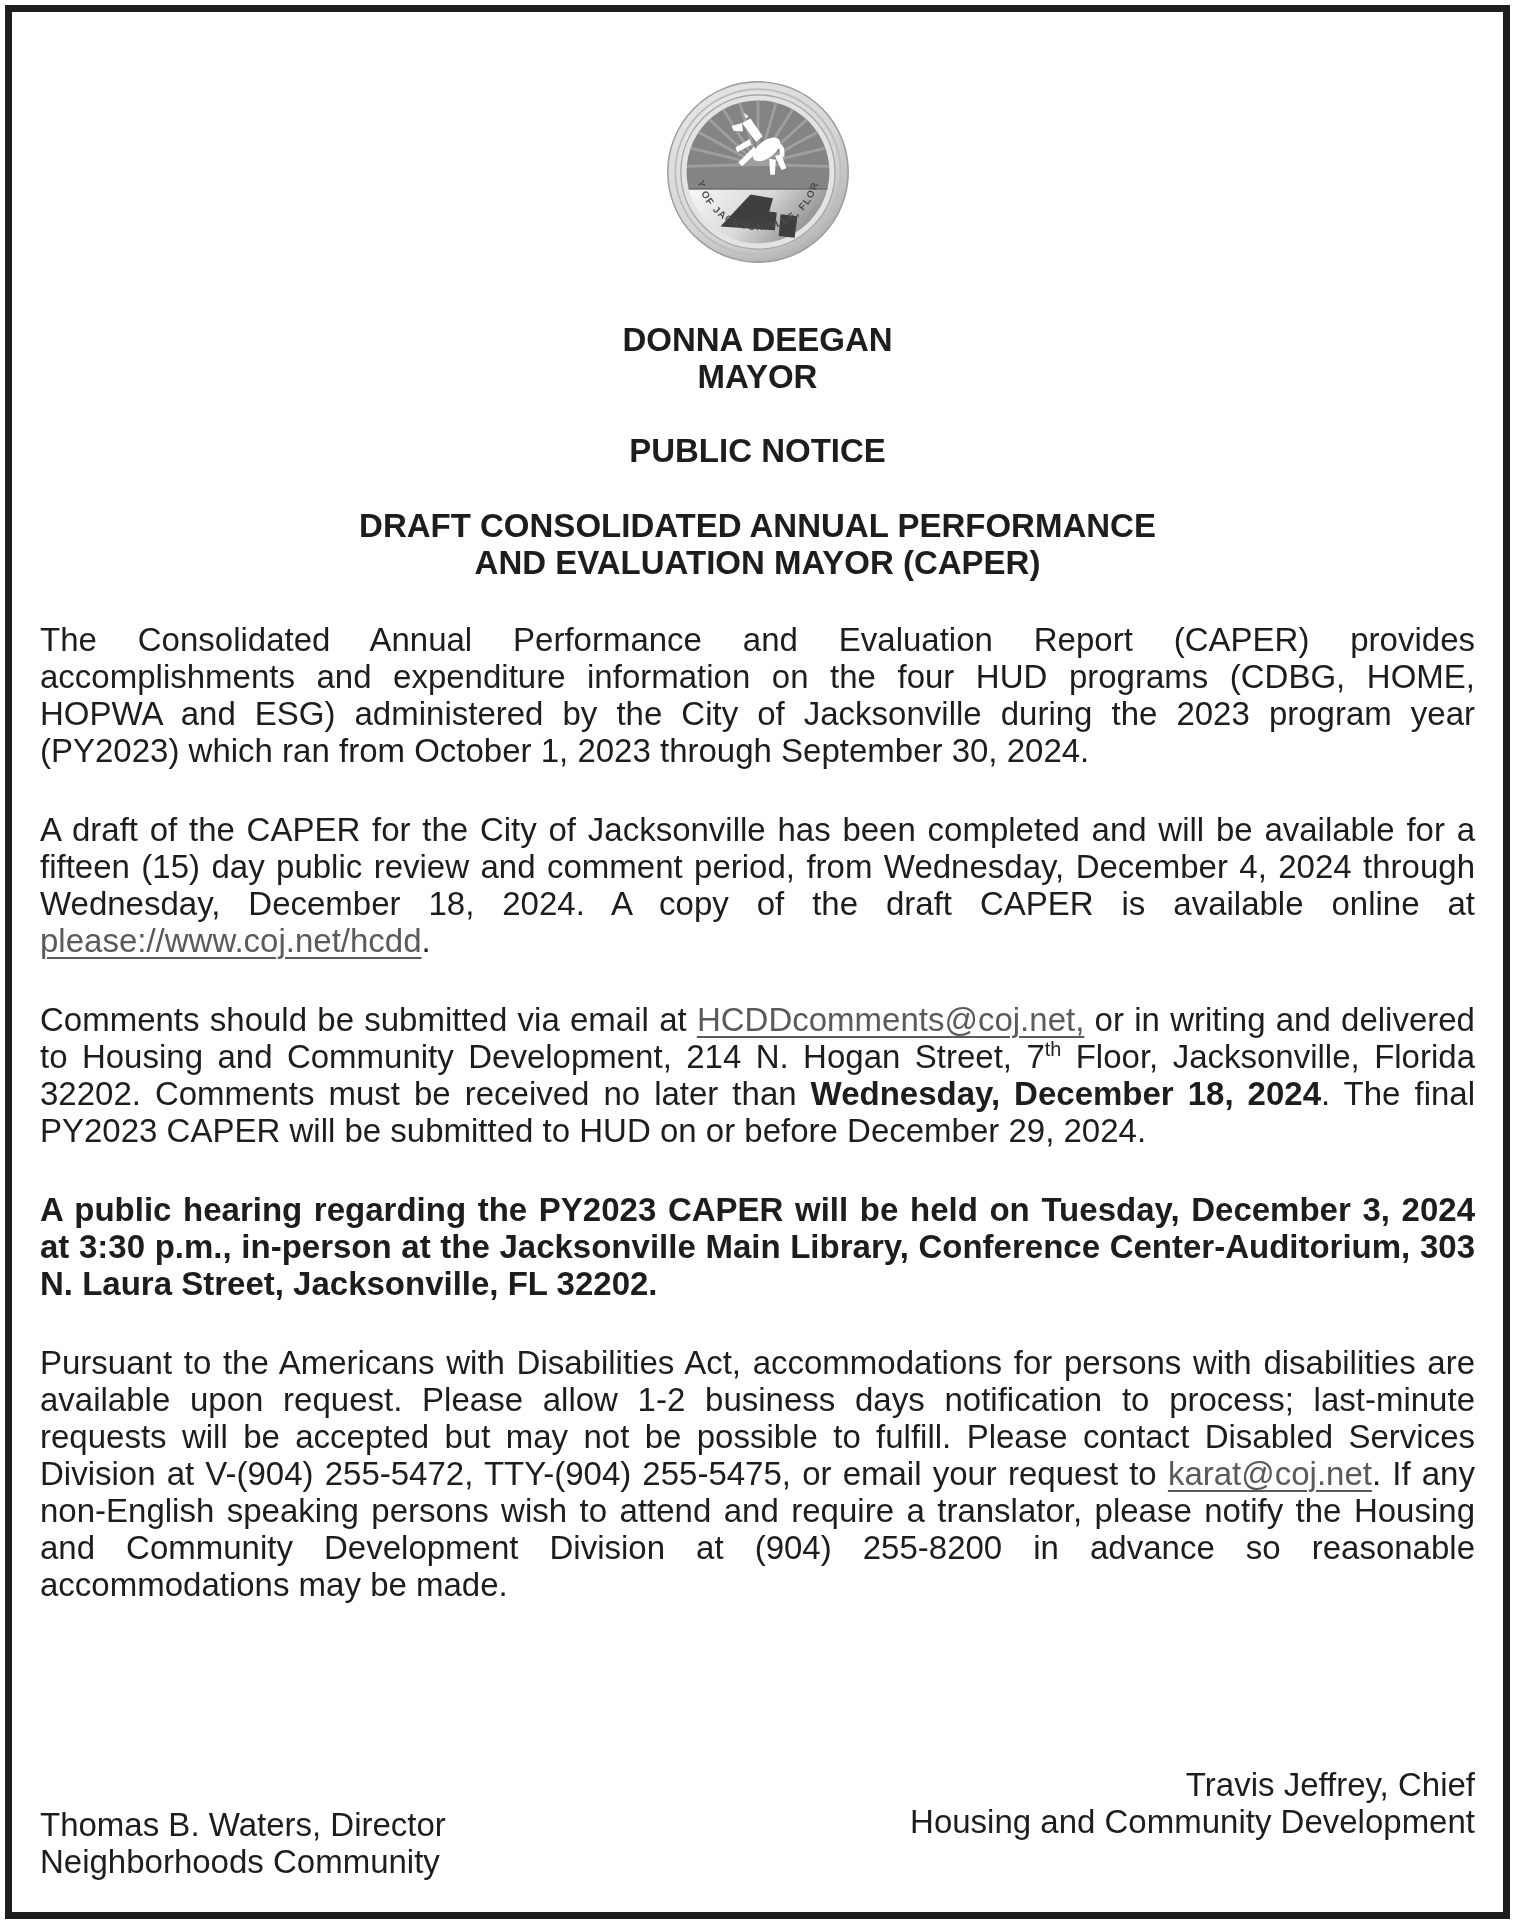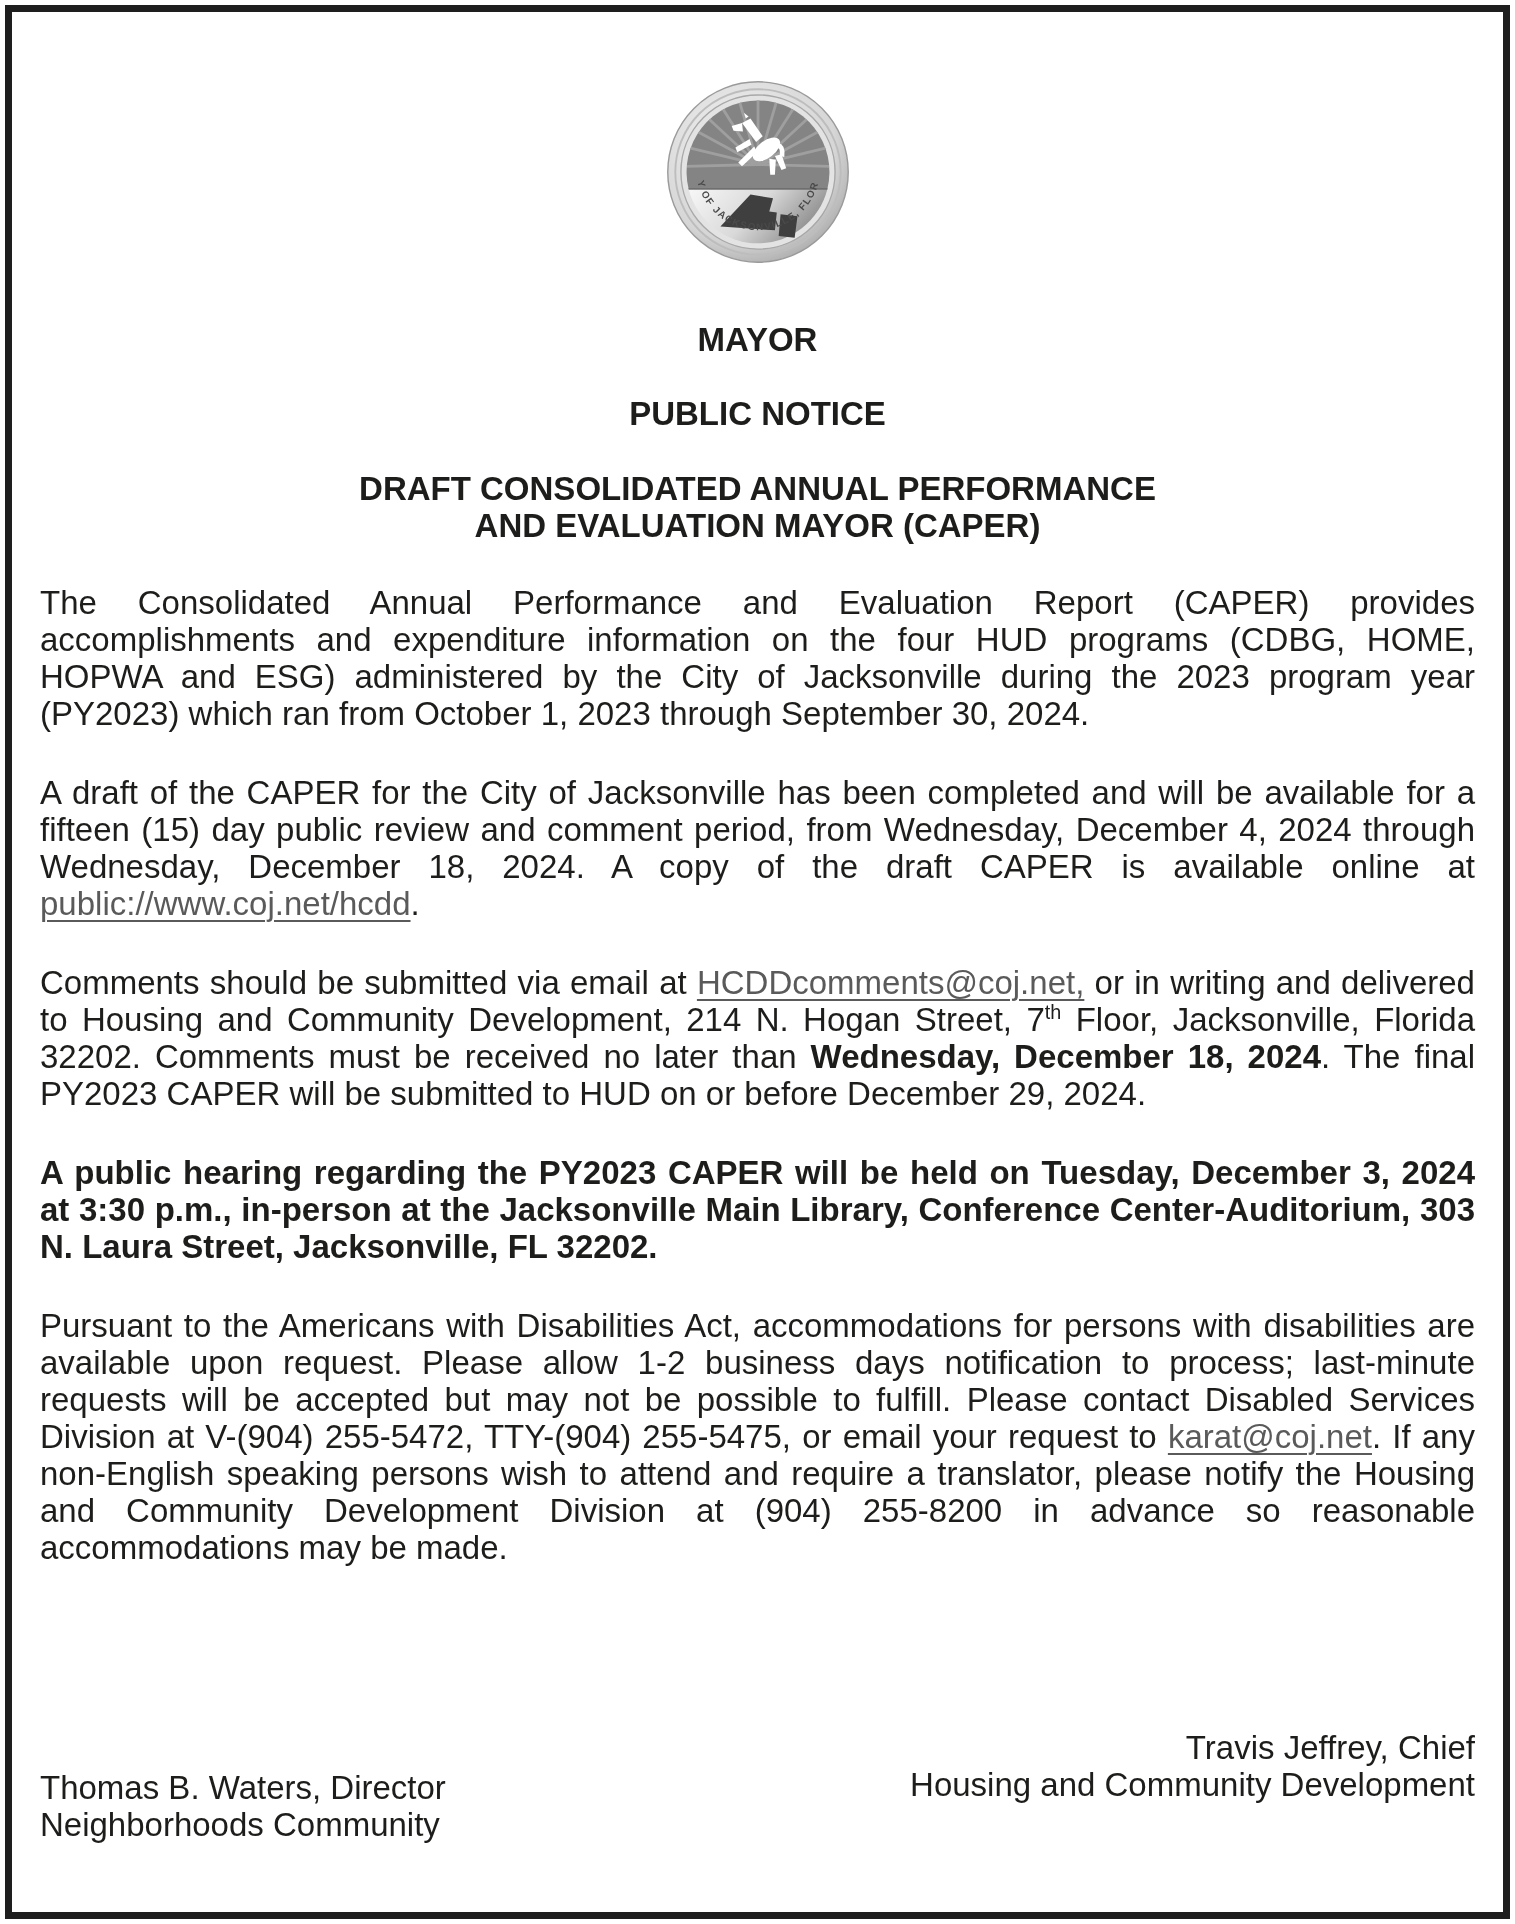--- a/index.html
+++ b/index.html
@@ -133,38 +133,39 @@
         </g>
 
         <path id="ringPath" d="M -64,12 A 66,66 0 0 0 64,12" fill="none"></path>
         <text font-size="10.5" font-weight="bold" fill="#4a4a4a" letter-spacing="1.5">
           <textPath href="#ringPath" startOffset="50%" text-anchor="middle">CITY OF JACKSONVILLE, FLORIDA</textPath>
         </text>
       </svg>
     </div>
 
     <div class="center-bold mayor-block">
+      <div>DONNA DEEGAN</div>
       <div>MAYOR</div>
     </div>
 
     <div class="center-bold notice-block">
       <div>PUBLIC NOTICE</div>
     </div>
 
     <div class="center-bold title-block">
       <div>DRAFT CONSOLIDATED ANNUAL PERFORMANCE</div>
       <div>AND EVALUATION MAYOR (CAPER)</div>
     </div>
 
     <p class="body-para first">
       <span>The Consolidated Annual Performance and Evaluation Report (CAPER) provides accomplishments and expenditure information on the four HUD programs (CDBG, HOME, HOPWA and ESG) administered by the City of Jacksonville during the 2023 program year (PY2023) which ran from October 1, 2023 through September 30, 2024.</span>
     </p>
 
     <p class="body-para">
-      <span>A draft of the CAPER for the City of Jacksonville has been completed and will be available for a fifteen (15) day public review and comment period, from Wednesday, December 4, 2024 through Wednesday, December 18, 2024. A copy of the draft CAPER is available online at </span><a class="doc-link" href="#">public://www.coj.net/hcdd</a><span>.</span>
+      <span>A draft of the CAPER for the City of Jacksonville has been completed and will be available for a fifteen (15) day public review and comment period, from Wednesday, December 4, 2024 through Wednesday, December 18, 2024. A copy of the draft CAPER is available online at </span><a class="doc-link" href="#">please://www.coj.net/hcdd</a><span>.</span>
     </p>
 
     <p class="body-para">
       <span>Comments should be submitted via email at </span><a class="doc-link" href="#">HCDDcomments@coj.net,</a><span> or in writing and delivered to Housing and Community Development, 214 N. Hogan Street, 7</span><sup>th</sup><span> Floor, Jacksonville, Florida 32202. Comments must be received no later than </span><b>Wednesday, December 18, 2024</b><span>. The final PY2023 CAPER will be submitted to HUD on or before December 29, 2024.</span>
     </p>
 
     <p class="body-para bold">
       <span>A public hearing regarding the PY2023 CAPER will be held on Tuesday, December 3, 2024 at 3:30 p.m., in-person at the Jacksonville Main Library, Conference Center-Auditorium, 303 N. Laura Street, Jacksonville, FL 32202.</span>
     </p>
 

